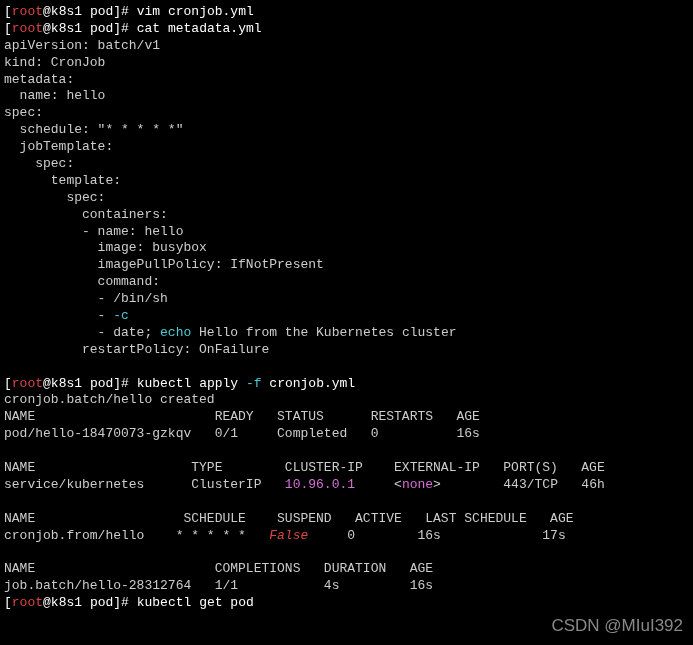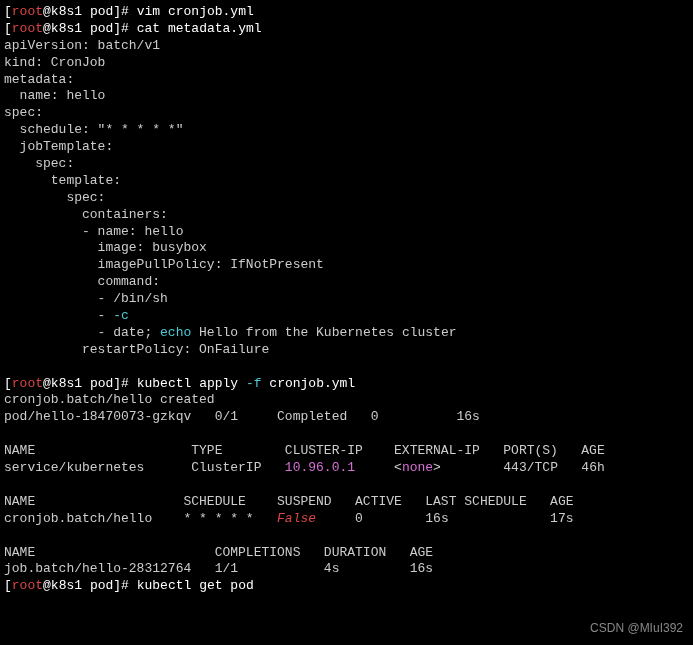--- a/index.html
+++ b/index.html
@@ -24,21 +24,21 @@
     }
     .prompt-red { color: #d94545; text-align: center; }
     .white { color: #fff; }
     .cyan { color: #4ec9d4; }
     .magenta { color: #d670d6; }
     .red { color: #d94545; font-style: italic; }
     .watermark {
       position: absolute;
       bottom: 8px;
       right: 10px;
-      font-size: 12px;
+      font-size: 17px;
       color: #888;
       font-family: Arial, sans-serif;
     }
   </style>
 </head>
 <body>
 
 <div>
 <div class="line"><span class="white">[</span><span class="prompt-red">root</span><span class="white">@</span><span class="white">k8s1</span><span class="white"> </span><span class="white">pod</span><span class="white">]</span><span class="white">#</span><span class="white"> </span><span class="white">vim cronjob.yml</span></div>
 <div class="line"><span class="white">[</span><span class="prompt-red">root</span><span class="white">@</span><span class="white">k8s1</span><span class="white"> </span><span class="white">pod</span><span class="white">]</span><span class="white">#</span><span class="white"> </span><span class="white">cat metadata.yml</span></div>
@@ -57,27 +57,28 @@
 <div class="line">            image: busybox</div>
 <div class="line">            imagePullPolicy: IfNotPresent</div>
 <div class="line">            command:</div>
 <div class="line">            - /bin/sh</div>
 <div class="line"><span>            - </span><span class="cyan">-c</span></div>
 <div class="line"><span>            - date; </span><span class="cyan">echo</span><span> Hello from the Kubernetes cluster</span></div>
 <div class="line">          restartPolicy: OnFailure</div>
 <div class="line"> </div>
 <div class="line"><span class="white">[</span><span class="prompt-red">root</span><span class="white">@</span><span class="white">k8s1</span><span class="white"> </span><span class="white">pod</span><span class="white">]</span><span class="white">#</span><span class="white"> </span><span class="white">kubectl apply </span><span class="cyan">-f</span><span class="white"> cronjob.yml</span></div>
 <div class="line">cronjob.batch/hello created</div>
+<div class="line">NAME                       READY   STATUS      RESTARTS   AGE</div>
 <div class="line">pod/hello-18470073-gzkqv   0/1     Completed   0          16s</div>
 <div class="line"> </div>
 <div class="line">NAME                    TYPE        CLUSTER-IP    EXTERNAL-IP   PORT(S)   AGE</div>
 <div class="line"><span>service/kubernetes      ClusterIP   </span><span class="magenta">10.96.0.1</span><span>     &lt;</span><span class="magenta">none</span><span>&gt;        443/TCP   46h</span></div>
 <div class="line"> </div>
 <div class="line">NAME                   SCHEDULE    SUSPEND   ACTIVE   LAST SCHEDULE   AGE</div>
-<div class="line"><span>cronjob.batch/hello    * * * * *   </span><span class="red">False</span><span>     0        16s             17s</span></div>
+<div class="line"><span>cronjob.from/hello    * * * * *   </span><span class="red">False</span><span>     0        16s             17s</span></div>
 <div class="line"> </div>
 <div class="line">NAME                       COMPLETIONS   DURATION   AGE</div>
 <div class="line">job.batch/hello-28312764   1/1           4s         16s</div>
 <div class="line"><span class="white">[</span><span class="prompt-red">root</span><span class="white">@</span><span class="white">k8s1</span><span class="white"> </span><span class="white">pod</span><span class="white">]</span><span class="white">#</span><span class="white"> </span><span class="white">kubectl get pod</span></div>
 
 </div>
 
 <div class="watermark">CSDN @MIuI392</div>
 
 </body></html>

